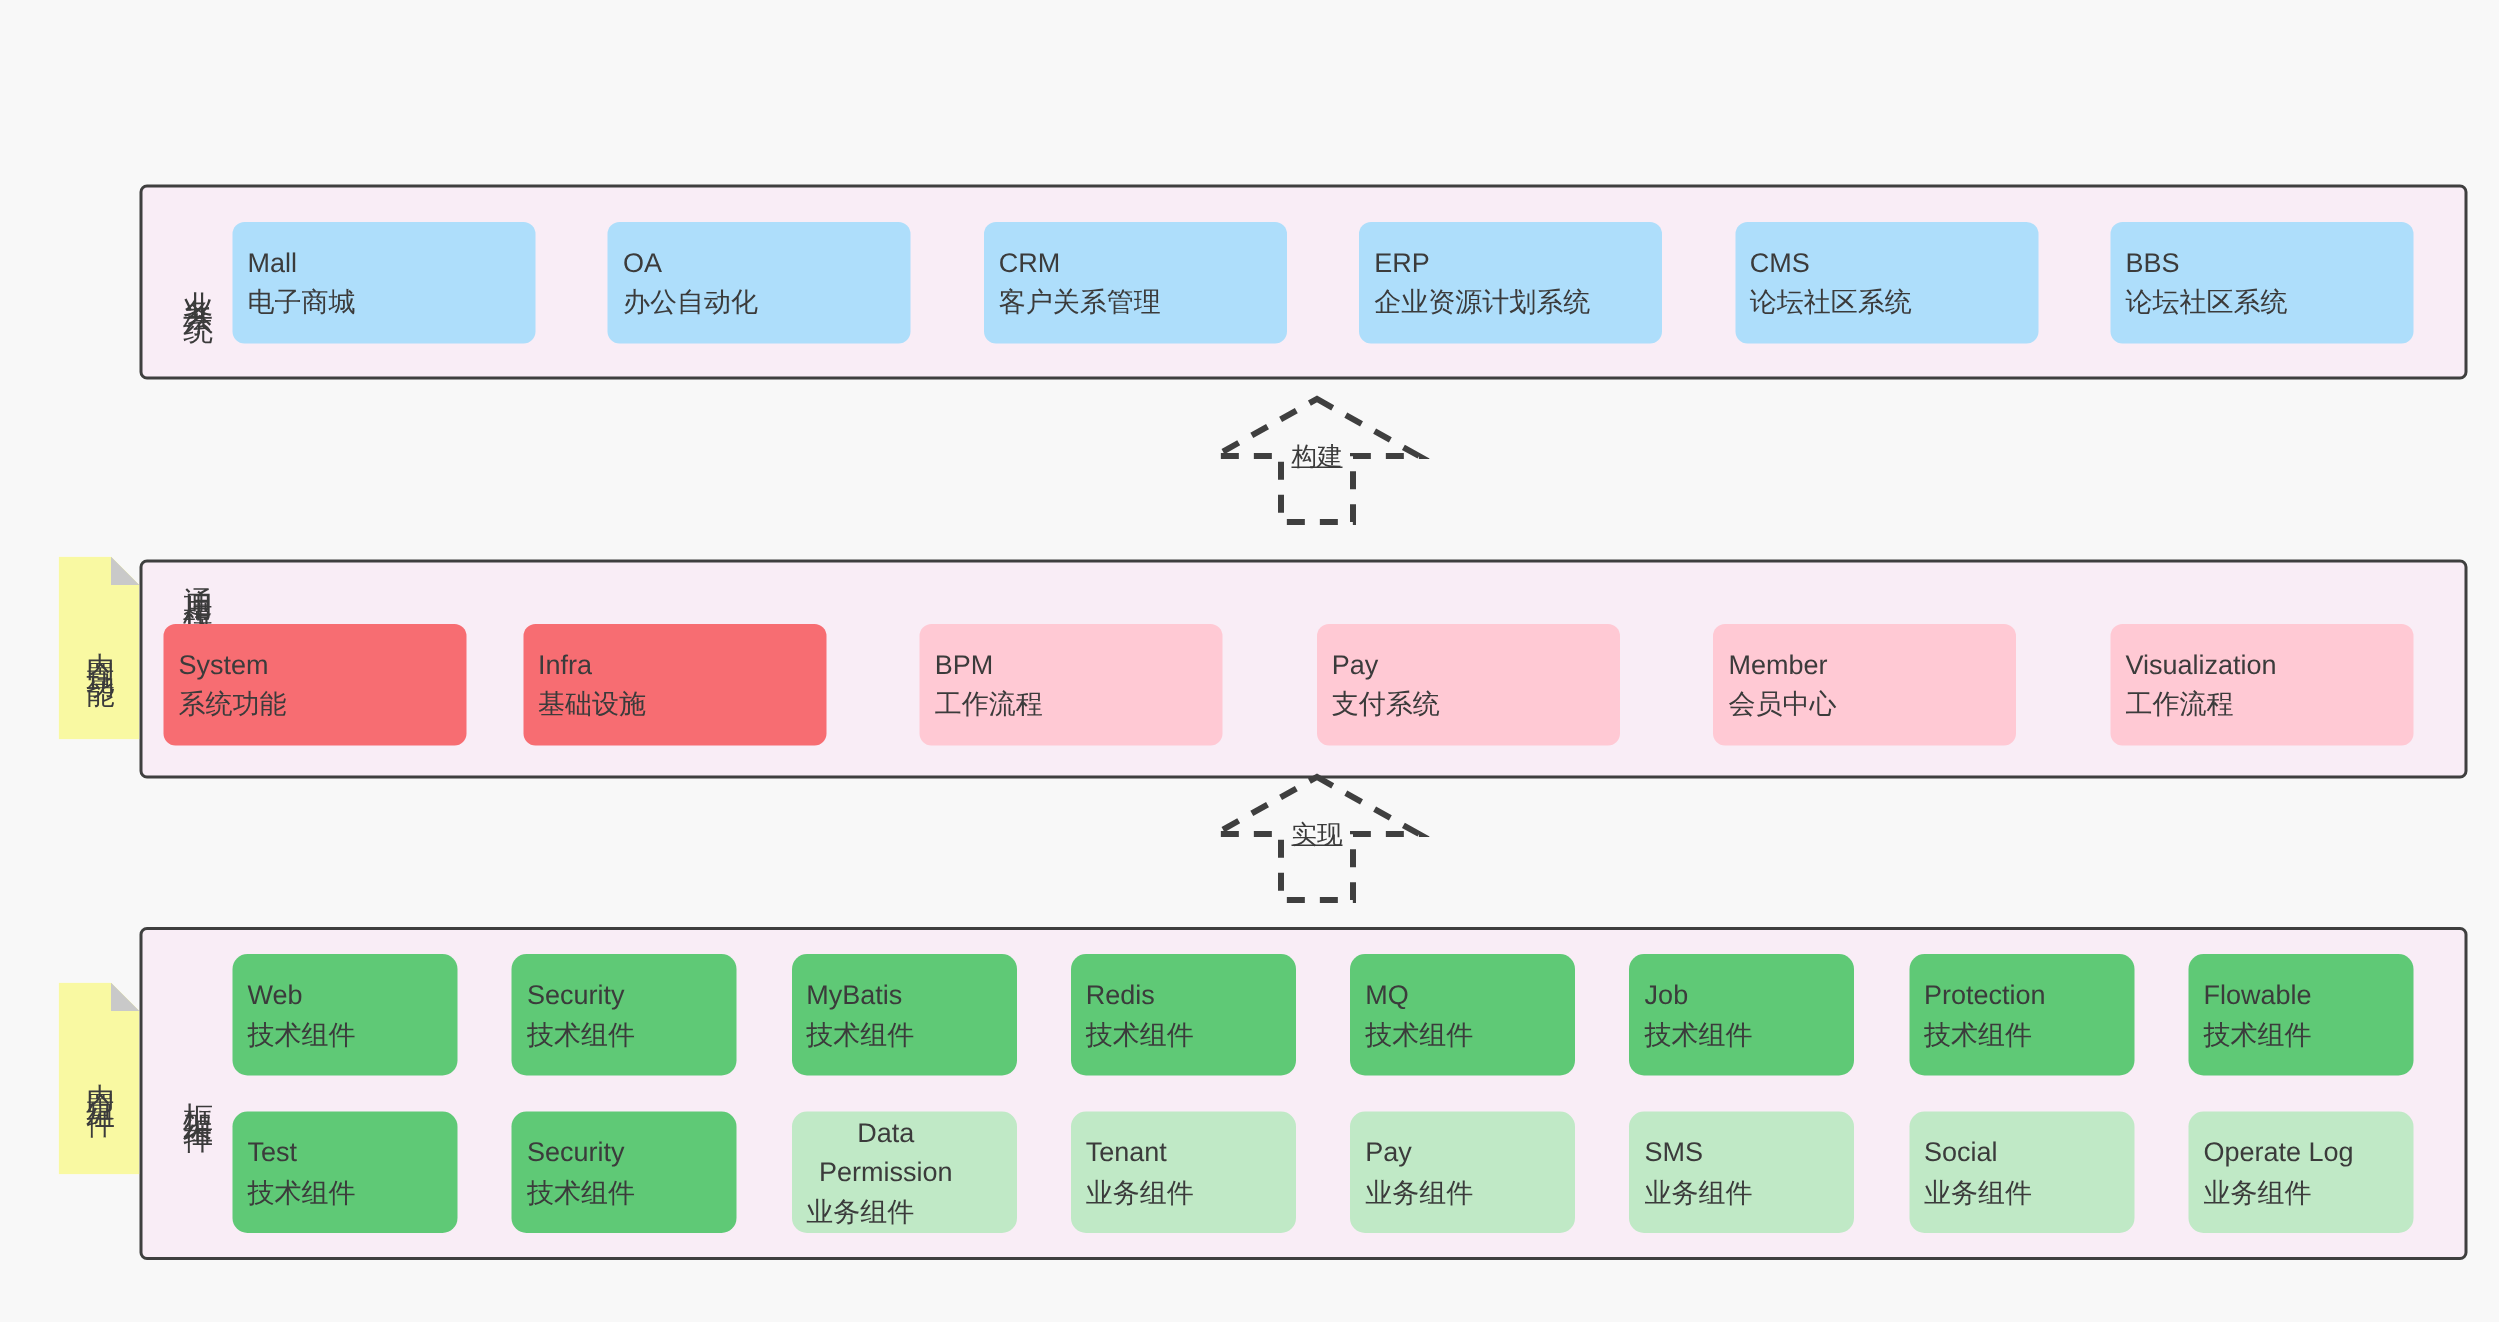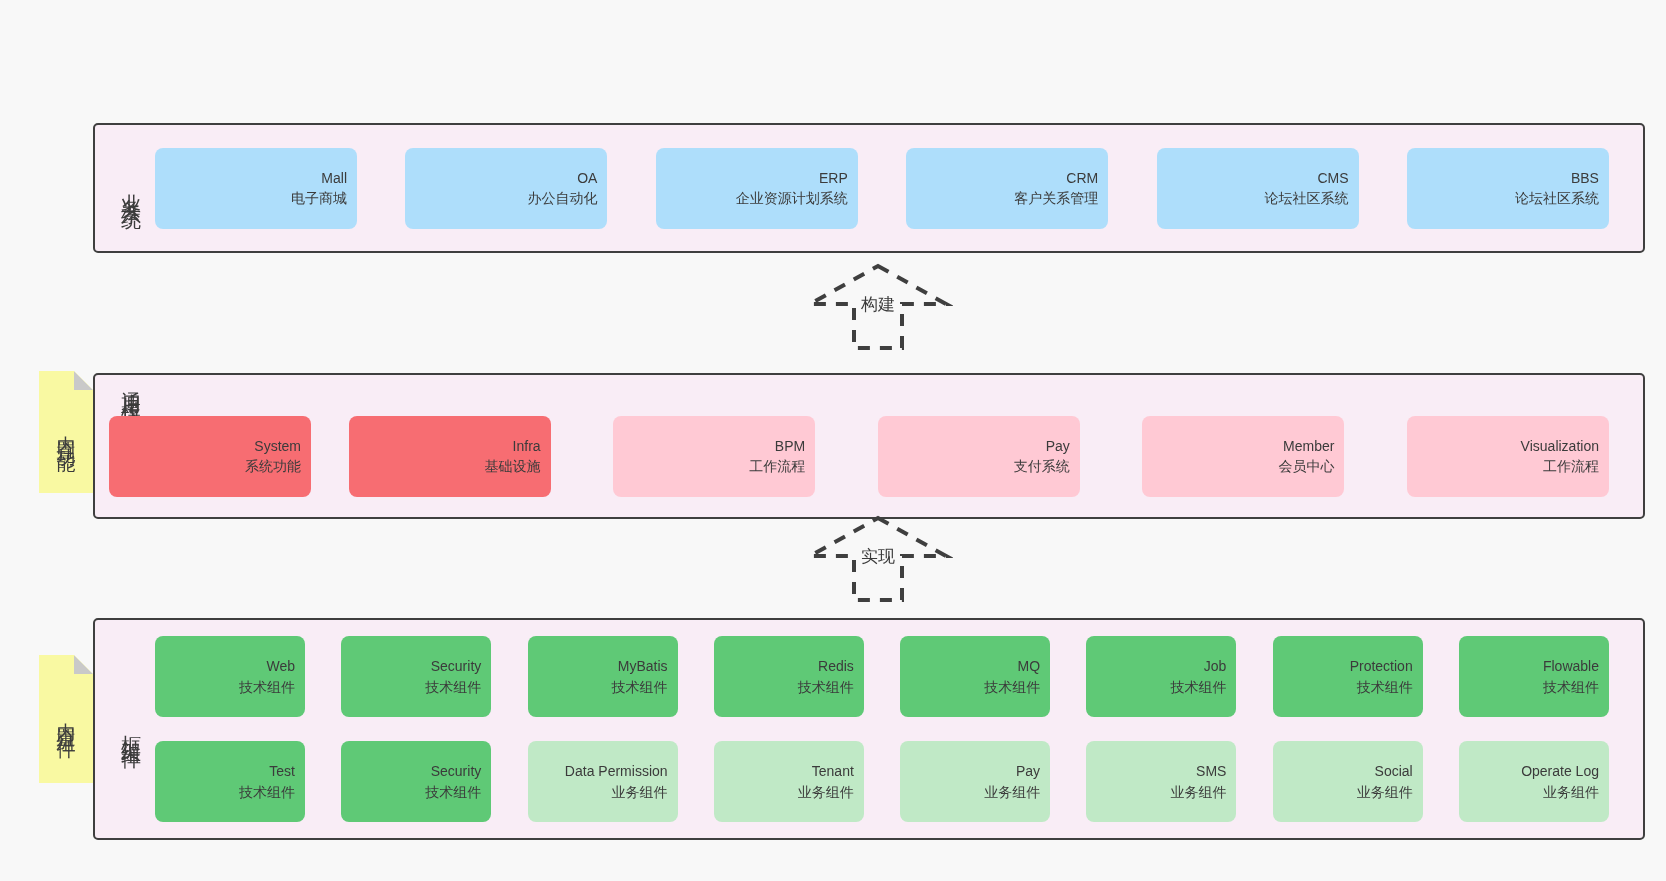--- a/index.html
+++ b/index.html
@@ -48,48 +48,49 @@
     display:flex;flex-direction:column;justify-content:center;
     gap:24px;
   }
   .box-row{display:flex;justify-content:space-between;}
 
   
   .box{
     height:81px;
     border-radius:8px;
     display:flex;flex-direction:column;
-    align-items:flex-end;justify-content:center;
+    align-items:flex-start;justify-content:center;
     text-align:center;
-    font-size:14px;
+    font-size:18px;
     line-height:1.45;
     padding:0 10px;
   }
   .wide .box{width:202px;}
-  .narrow .box{width:150px;}
+  .narrow .box{width:150px;border-radius:10px;}
   .box.blue{background:var(--c-blue);}
   .box.red{background:var(--c-red);}
   .box.pink{background:var(--c-pink);margin-left:25px;}
   .box.green{background:var(--c-green);}
   .box.lightgreen{background:var(--c-lightgreen);}
   .box-title--wrap{max-width:106px;}
 
   
   .arrow{
     position:absolute;
     left:803px; width:150px; height:90px;
   }
   #arrow-build{top:262px;}
   #arrow-implement{top:514px;}
   .arrow svg{display:block;width:150px;height:90px;}
   .arrow-label{
     position:absolute;left:0;right:0;top:31px;
     text-align:center;
     font-size:17px;
     color:var(--c-text);
+    text-decoration:underline;
   }
 
   
   .sticky{
     position:absolute;
     left:39px; width:54px;
     background:var(--c-yellow);
     clip-path:polygon(0 0, calc(100% - 19px) 0, 100% 19px, 100% 100%, 0 100%);
     display:flex;align-items:center;justify-content:center;
     z-index:2;
@@ -121,26 +122,26 @@
         <div class="box-row">
           <div class="box blue">
             <div class="box-title">Mall</div>
             <div class="box-subtitle">电子商城</div>
           </div>
           <div class="box blue">
             <div class="box-title">OA</div>
             <div class="box-subtitle">办公自动化</div>
           </div>
           <div class="box blue">
+            <div class="box-title">CRM</div>
+            <div class="box-subtitle">客户关系管理</div>
+          </div>
+          <div class="box blue">
             <div class="box-title">ERP</div>
             <div class="box-subtitle">企业资源计划系统</div>
-          </div>
-          <div class="box blue">
-            <div class="box-title">CRM</div>
-            <div class="box-subtitle">客户关系管理</div>
           </div>
           <div class="box blue">
             <div class="box-title">CMS</div>
             <div class="box-subtitle">论坛社区系统</div>
           </div>
           <div class="box blue">
             <div class="box-title">BBS</div>
             <div class="box-subtitle">论坛社区系统</div>
           </div>
         </div>

